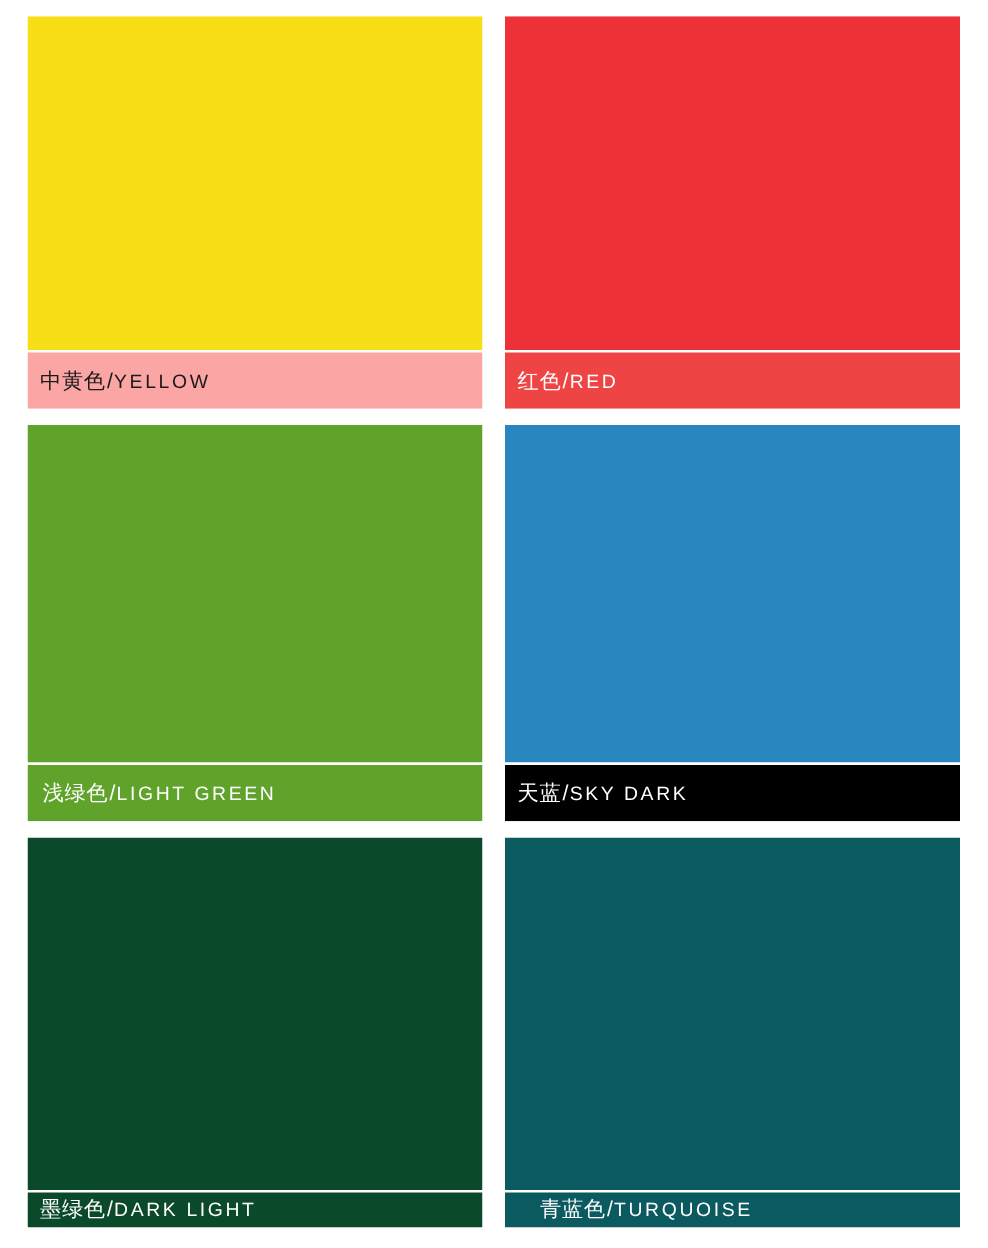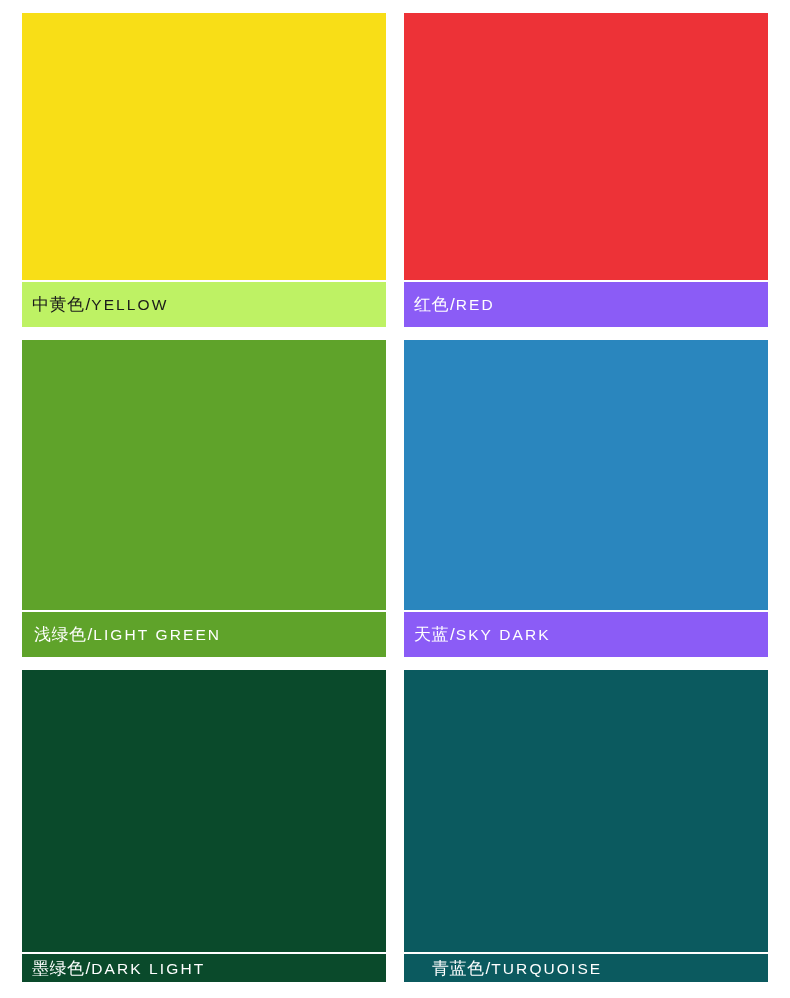--- a/index.html
+++ b/index.html
@@ -76,33 +76,33 @@
   }
 </style>
 </head>
 <body style="background: rgb(255, 255, 255);">
 
 <div class="swatch-grid">
 
   <div class="swatch-card row-1">
     <div class="swatch-fill" style="background: rgb(248, 222, 23);"></div>
     <div class="swatch-divider"></div>
-    <div class="swatch-label" style="background: #bef264; color: rgb(26, 26, 26);">
+    <div class="swatch-label" style="background: #fca5a5; color: rgb(26, 26, 26);">
       <span class="label-text">
         <span class="label-cn">中黄色</span>
         <span class="label-sep">/</span>
         <span class="label-en">YELLOW</span>
       </span>
     </div>
   </div>
 
   <div class="swatch-card row-1">
     <div class="swatch-fill" style="background: rgb(237, 50, 55);"></div>
     <div class="swatch-divider"></div>
-    <div class="swatch-label" style="background: #8b5cf6; color: rgb(255, 255, 255);">
+    <div class="swatch-label" style="background: #ef4444; color: rgb(255, 255, 255);">
       <span class="label-text">
         <span class="label-cn">红色</span>
         <span class="label-sep">/</span>
         <span class="label-en">RED</span>
       </span>
     </div>
   </div>
 
   <div class="swatch-card row-2">
     <div class="swatch-fill" style="background: rgb(95, 163, 42);"></div>
@@ -112,21 +112,21 @@
         <span class="label-cn">浅绿色</span>
         <span class="label-sep">/</span>
         <span class="label-en">LIGHT GREEN</span>
       </span>
     </div>
   </div>
 
   <div class="swatch-card row-2">
     <div class="swatch-fill" style="background: rgb(42, 134, 190);"></div>
     <div class="swatch-divider"></div>
-    <div class="swatch-label" style="background: #8b5cf6; color: rgb(255, 255, 255);">
+    <div class="swatch-label" style="background: #000000; color: rgb(255, 255, 255);">
       <span class="label-text">
         <span class="label-cn">天蓝</span>
         <span class="label-sep">/</span>
         <span class="label-en">SKY DARK</span>
       </span>
     </div>
   </div>
 
   <div class="swatch-card row-3">
     <div class="swatch-fill" style="background: rgb(10, 74, 43);"></div>

